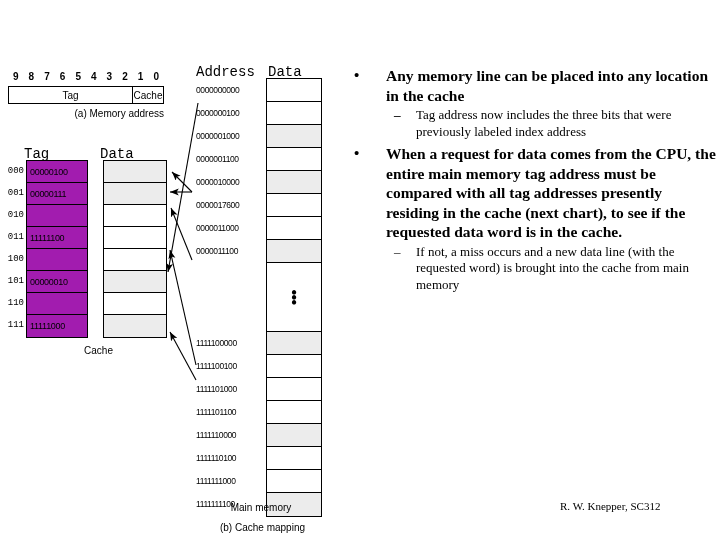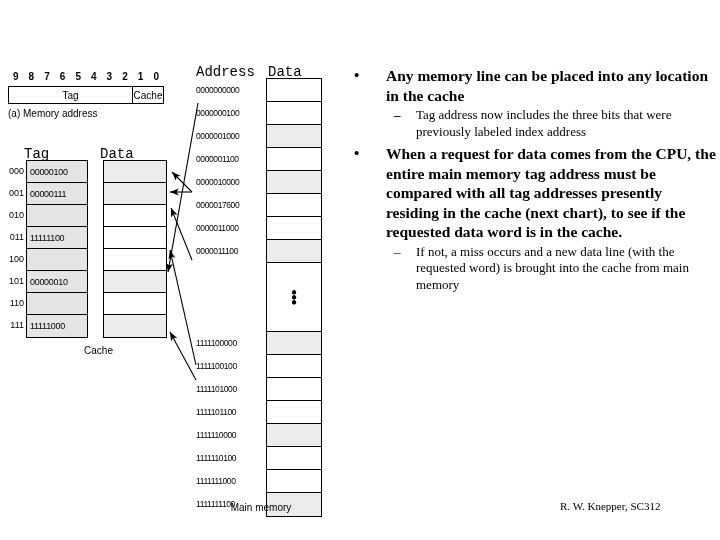--- a/index.html
+++ b/index.html
@@ -77,21 +77,21 @@
     font-size: 10px;
     box-sizing: border-box;
   }
   #addrbox .tagfld { left: 0; width: 124px; border-right: 1.5px solid #000; }
   #addrbox .bytefld { left: 124px; right: 0; }
 
   #capA {
     position: absolute;
     left: 8px; top: 48px;
     width: 156px;
-    text-align: left;
+    text-align: right;
     font-family: "Liberation Sans", "DejaVu Sans", sans-serif;
     font-size: 10px;
   }
 
   
   .colhdr {
     position: absolute;
     font-family: Liberation Mono, monospace;
     font-size: 14px;
     text-align: left;
@@ -101,21 +101,21 @@
   #hdrMAddr{ left: 196px; top: 4px;   width: 66px; }
   #hdrMData{ left: 268px; top: 4px;   width: 56px; }
 
   
   #cacheTag {
     position: absolute;
     left: 26px; top: 100px;
     width: 62px;
     border: 1.6px solid #000;
     box-sizing: border-box;
-    background: #e5e5e5;
+    background: #a21caf;
   }
   #cacheTag .row {
     height: 22px;
     border-bottom: 1.2px solid #000;
     box-sizing: border-box;
     display: flex;
     align-items: center;
     padding-left: 3px;
     font-family: "Liberation Sans", "DejaVu Sans", sans-serif;
     font-size: 9px;
@@ -127,21 +127,21 @@
   #cacheIdx {
     position: absolute;
     left: 2px; top: 100px;
     width: 22px;
   }
   #cacheIdx .idx {
     height: 22px;
     display: flex;
     align-items: center;
     justify-content: flex-end;
-    font-family: Liberation Sans, sans-serif;
+    font-family: Liberation Mono, monospace;
     font-size: 9px;
   }
 
   
   #cacheData {
     position: absolute;
     left: 103px; top: 100px;
     width: 64px;
     border: 1.8px solid #000;
     box-sizing: border-box;
@@ -390,20 +390,21 @@
         <div class="row fill"></div>
         <div class="row"></div>
         <div class="row"></div>
         <div class="row"></div>
         <div class="row fill"></div>
         <div class="row"></div>
         <div class="row"></div>
         <div class="row fill"></div>
       </div>
     <div id="capMem">Main memory</div>
+    <div id="capB">(b) Cache mapping</div>
 
     <svg id="arrows" viewBox="0 0 345 480">
       <defs>
         <marker id="ah" markerWidth="9" markerHeight="9" refX="8" refY="3.2" orient="auto" markerUnits="strokeWidth">
           <path d="M0,0 L8,3.2 L0,6.4 L2,3.2 z" fill="#000"></path>
         </marker>
       </defs>
 
       <line x1="192" y1="132" x2="172" y2="112" stroke="#000" stroke-width="1.1" marker-end="url(#ah)"></line>
       <line x1="192" y1="132" x2="170" y2="132" stroke="#000" stroke-width="1.1" marker-end="url(#ah)"></line>

